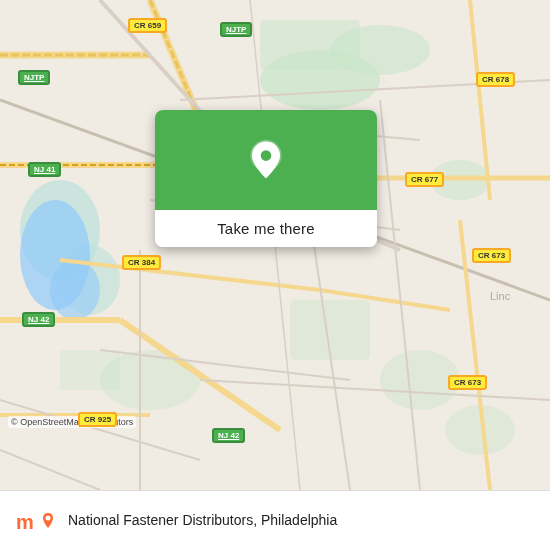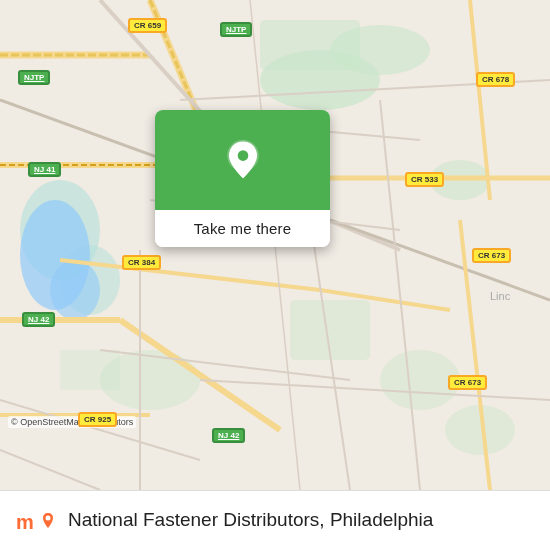--- a/index.html
+++ b/index.html
@@ -25,21 +25,21 @@
       top: 0; left: 0;
       width: 100%;
       height: 100%;
     }
 
     
     .popup-card {
       position: absolute;
       top: 110px;
       left: 155px;
-      width: 175px;
+      width: 222px;
       background: white;
       border-radius: 8px;
       box-shadow: 0 4px 12px rgba(0,0,0,0.3);
       overflow: hidden;
       z-index: 10;
     }
 
     .popup-green {
       background-color: #4CAF50;
       height: 100px;
@@ -88,21 +88,21 @@
     }
 
     .moovit-logo {
       width: 44px;
       height: 36px;
       flex-shrink: 0;
     }
 
     .bottom-text {
       flex: 1;
-      font-size: 19px;
+      font-size: 14px;
       color: #222;
       line-height: 1.3;
     }
 
     .osm-credit {
       position: absolute;
       bottom: 62px;
       left: 8px;
       font-size: 9px;
       color: #444;
@@ -199,21 +199,21 @@
     <line x1="0" y1="450" x2="100" y2="490" stroke="#d9cfc4" stroke-width="2"></line>
     <line x1="250" y1="0" x2="300" y2="490" stroke="#d9cfc4" stroke-width="1.5"></line>
 
     <text x="490" y="300" font-size="11" fill="#aaa" font-family="Arial">Linc</text>
   </svg>
 
   <div class="road-sign yellow" style="left:128px; top:18px">CR 659</div>
   <div class="road-sign green" style="left:220px; top:22px">NJTP</div>
   <div class="road-sign green" style="left:18px; top:70px">NJTP</div>
   <div class="road-sign green" style="left:28px; top:162px">NJ 41</div>
-  <div class="road-sign yellow" style="left:405px; top:172px">CR 533</div>
+  <div class="road-sign yellow" style="left:405px; top:172px">CR 677</div>
   <div class="road-sign yellow" style="left:476px; top:72px">CR 678</div>
   <div class="road-sign yellow" style="left:122px; top:255px">CR 384</div>
   <div class="road-sign yellow" style="left:472px; top:248px">CR 673</div>
   <div class="road-sign green" style="left:22px; top:312px">NJ 42</div>
   <div class="road-sign yellow" style="left:78px; top:412px">CR 925</div>
   <div class="road-sign green" style="left:212px; top:428px">NJ 42</div>
   <div class="road-sign yellow" style="left:448px; top:375px">CR 673</div>
 
   <div class="popup-card">
     <div class="popup-green">

